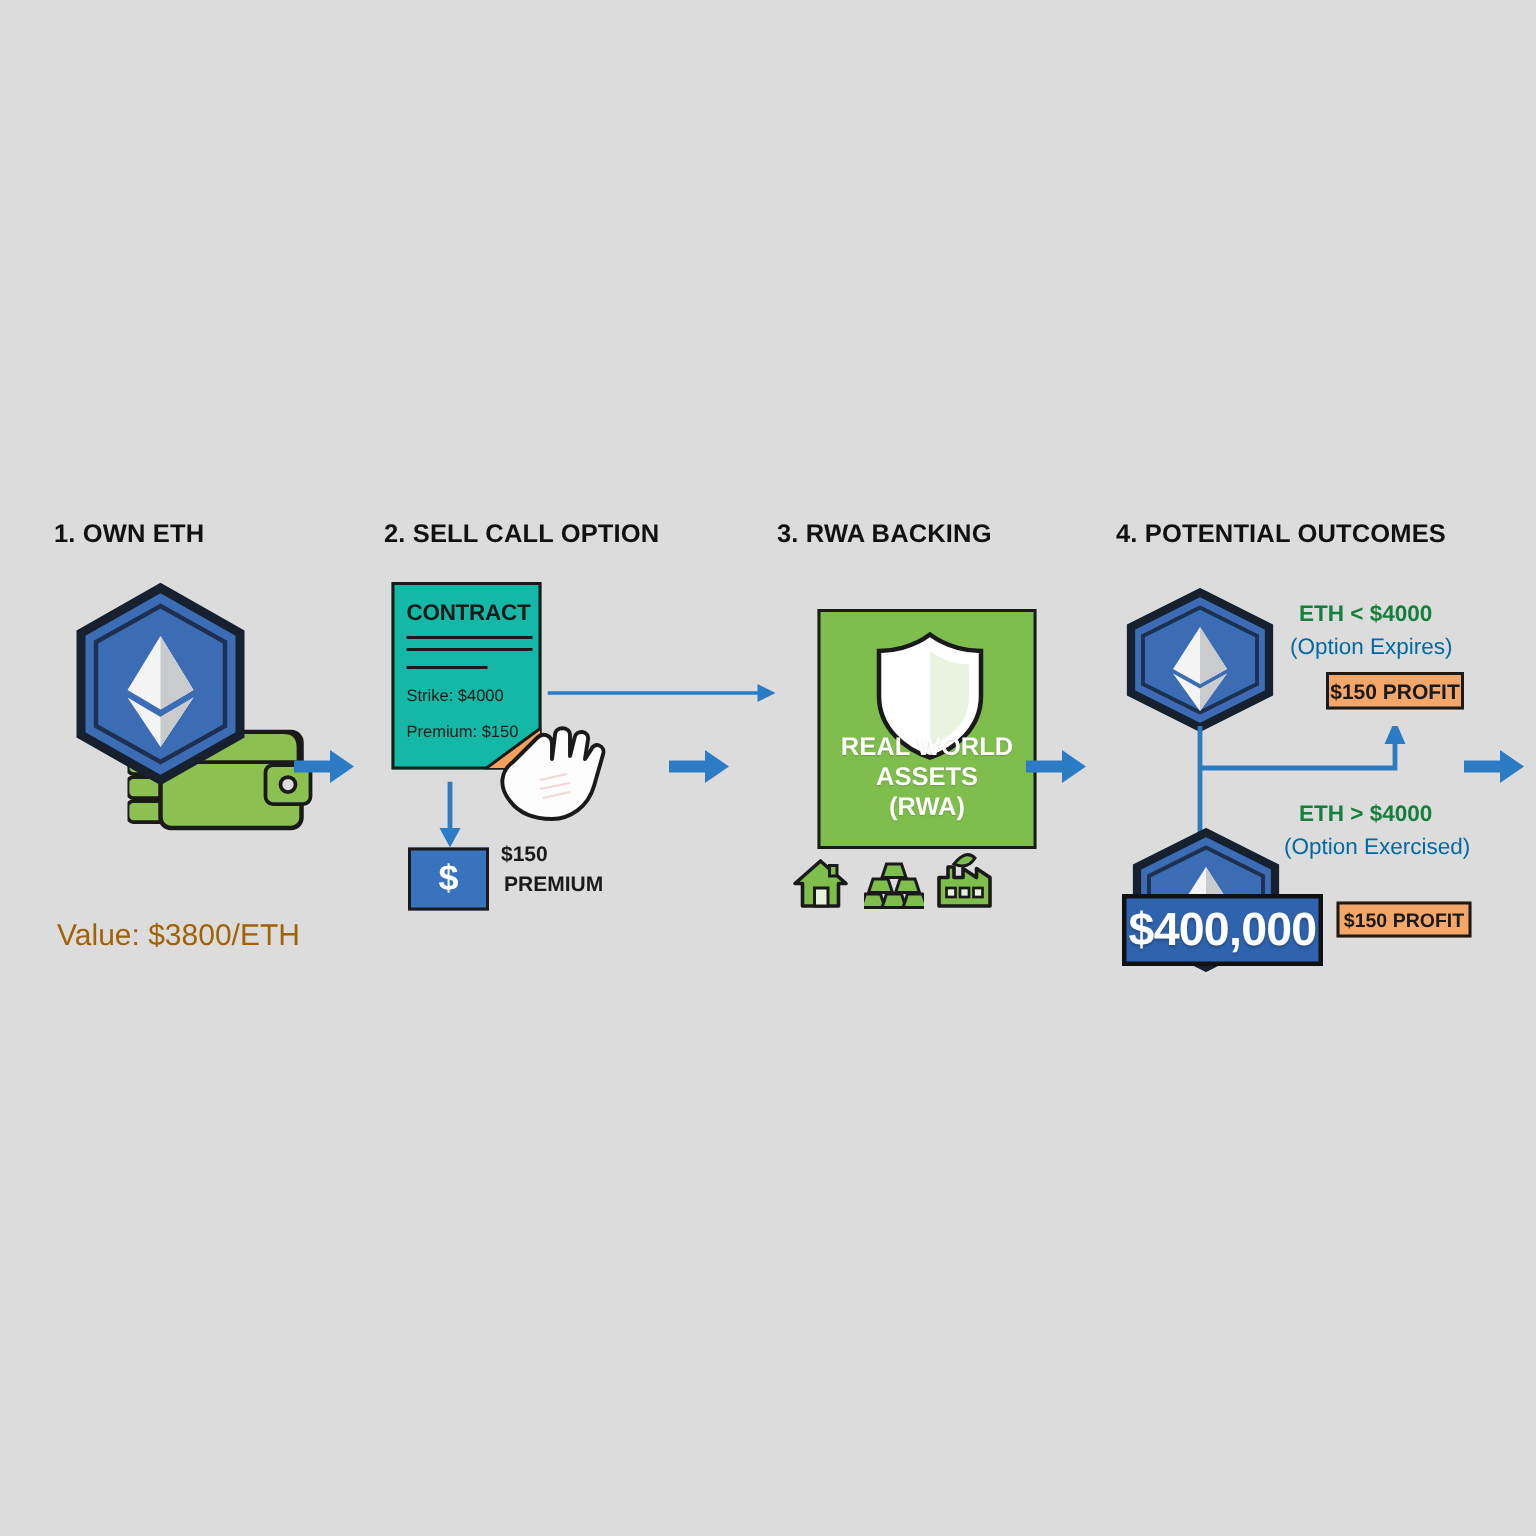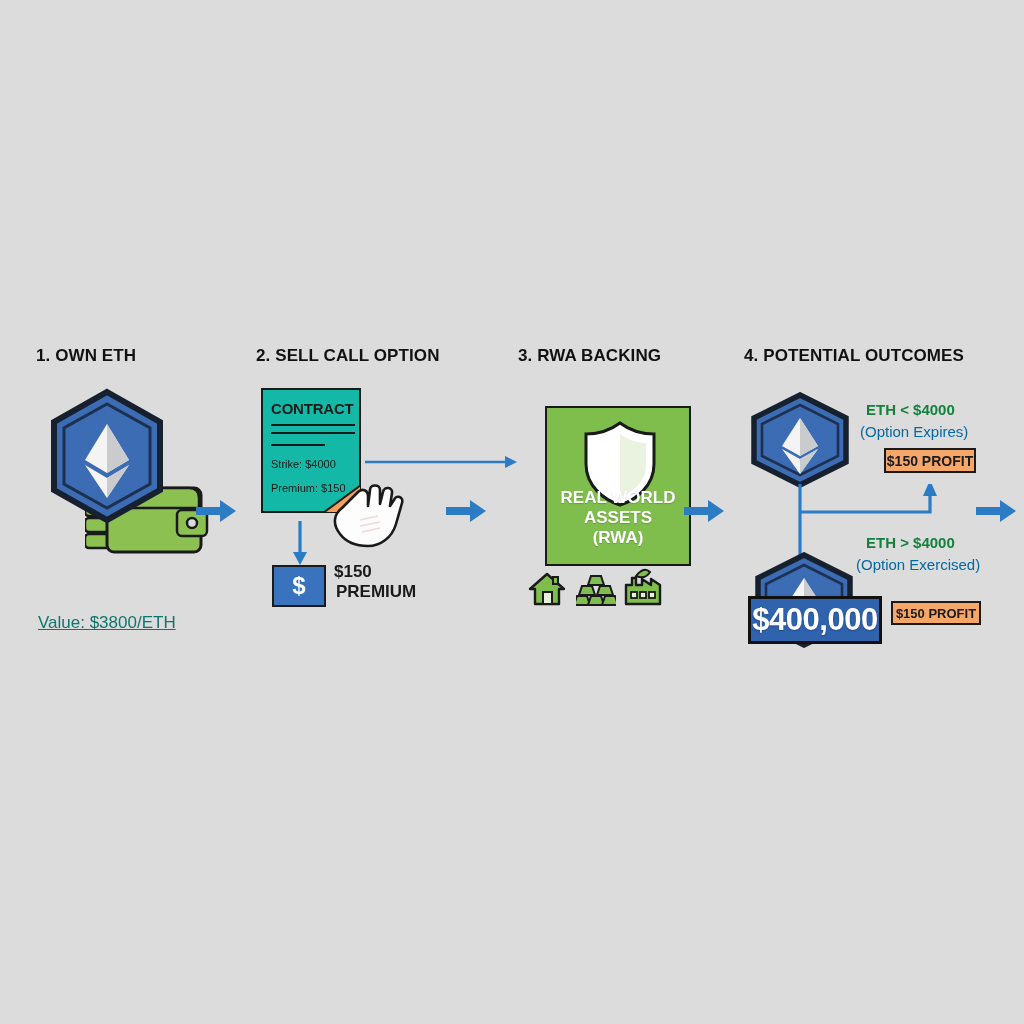--- a/index.html
+++ b/index.html
@@ -37,24 +37,23 @@
 
   
   #eth-amount {
     font-size: 38px;
     font-weight: bold;
     color: #111111;
     letter-spacing: -0.5px;
     white-space: nowrap;
   }
   #eth-value {
-    font-size: 17px;
-    color: #0f766e;
-    white-space: nowrap;
-    text-decoration: underline;
+    font-size: 20px;
+    color: #a16207;
+    white-space: nowrap;
   }
 
   
   #contract-card {
     width: 100px;
     height: 125px;
     background: #14b8a6;
     border: 2px solid #1a1a1a;
     box-sizing: border-box;
   }
@@ -83,21 +82,21 @@
     background: #3973be;
     border: 2px solid #1a1a1a;
     box-sizing: border-box;
     display: flex;
     align-items: center;
     justify-content: center;
     color: #ffffff;
     font-weight: bold;
   }
   .premium-label {
-    font-size: 17px;
+    font-size: 14px;
     font-weight: bold;
     color: #1a1a1a;
     line-height: 1.25;
     white-space: nowrap;
   }
 
   
   #rwa-box {
     width: 146px;
     height: 160px;

